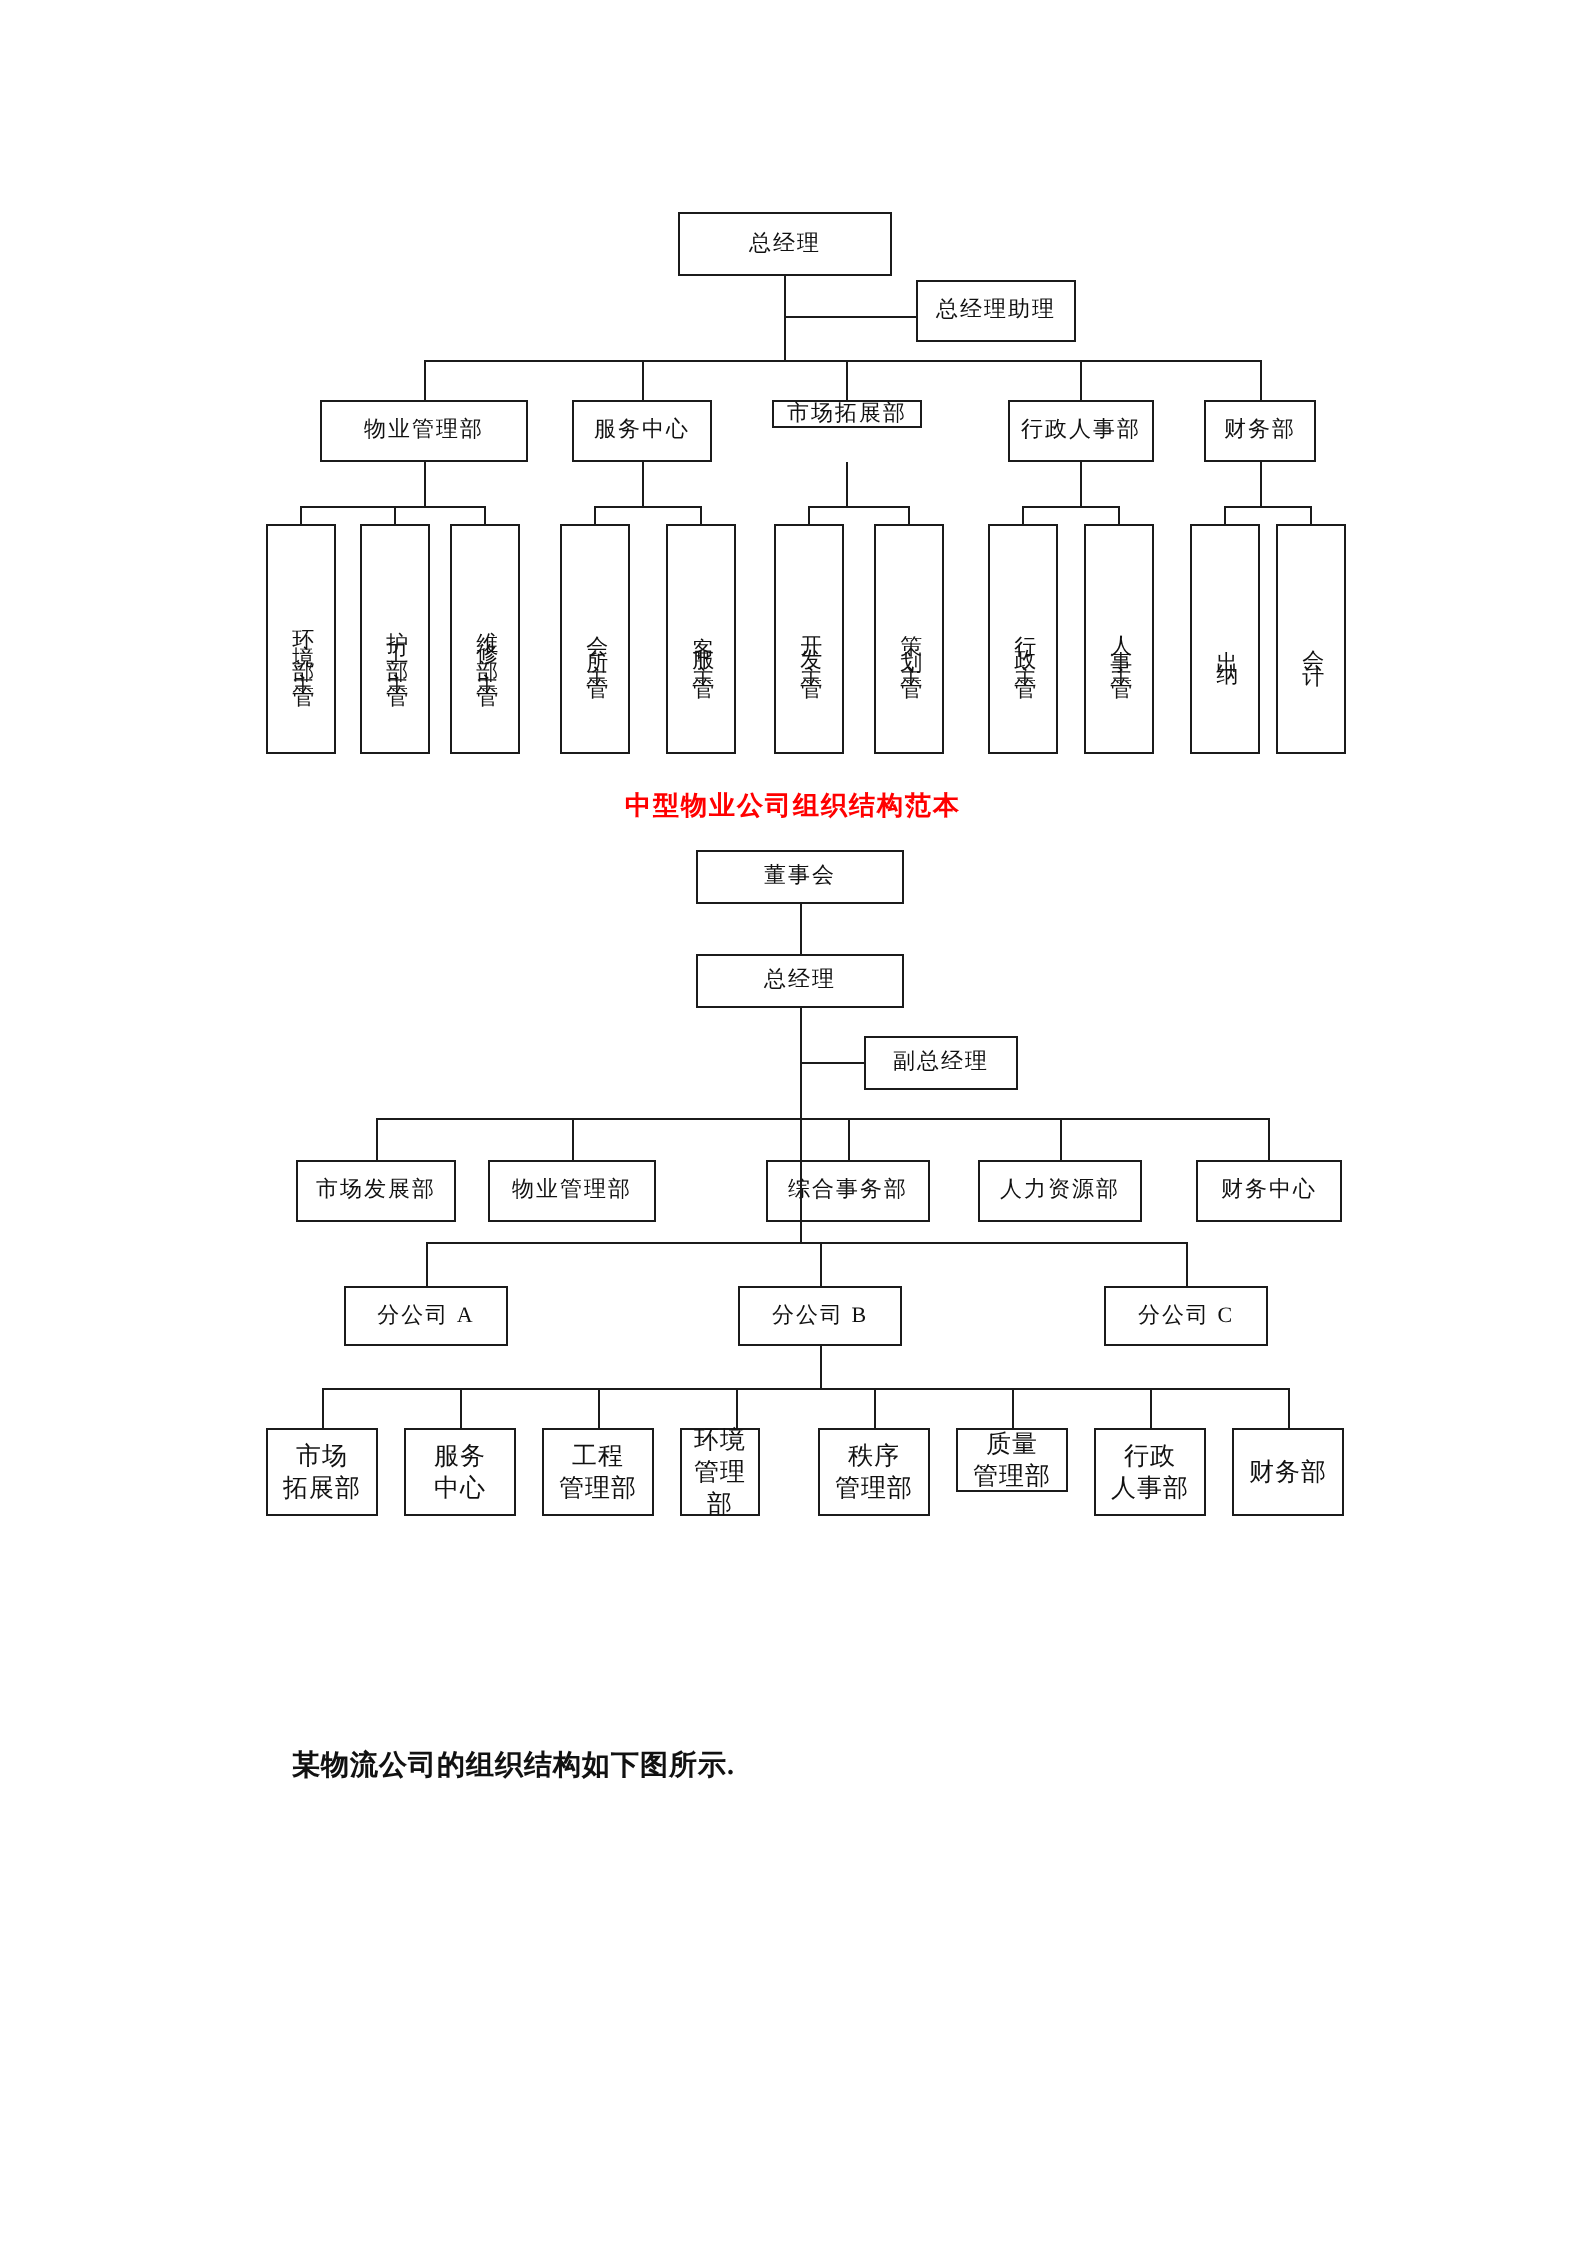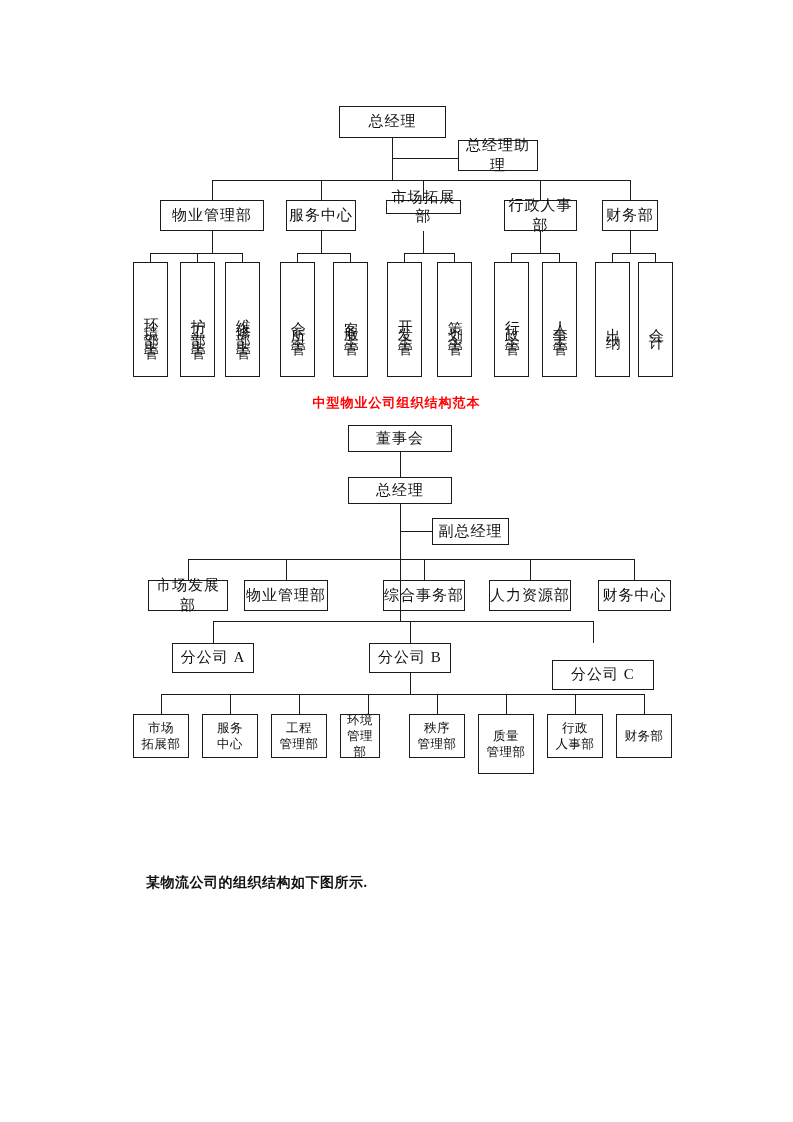--- a/index.html
+++ b/index.html
@@ -1,20 +1,20 @@
 <!DOCTYPE html>
 <html><head>
 <meta charset="utf-8">
 <style>
   html,body{margin:0;padding:0;background:#ffffff;}
   .page{position:relative;width:793px;height:1122px;background:#ffffff;overflow:hidden;margin:0 auto;
         font-family:"Liberation Serif",serif;color:#111;}
   .obox{position:absolute;box-sizing:border-box;border:1px solid #1b1b1b;background:#fff;
         display:flex;align-items:center;justify-content:center;
-        font-size:15px;letter-spacing:1px;text-align:center;line-height:1.3;}
+        font-size:11px;letter-spacing:1px;text-align:center;line-height:1.3;}
   .two{white-space:pre-line;letter-spacing:0.5px;font-size:12.5px;}
   .vt{writing-mode:vertical-rl;text-orientation:upright;letter-spacing:7px;margin-bottom:-7px;}
   .hl{position:absolute;height:1px;background:#1b1b1b;}
   .vl{position:absolute;width:1px;background:#1b1b1b;}
   .caption{position:absolute;left:0;width:793px;text-align:center;
            font-weight:bold;font-size:13px;color:#ff0000;letter-spacing:1px;}
   .heading{position:absolute;left:119px;top:817px;font-family:"Liberation Sans",sans-serif;
            font-weight:bold;font-size:24px;color:#000;letter-spacing:1.5px;}
   .intro{position:absolute;left:146px;top:874px;font-size:14px;color:#111;letter-spacing:0.5px;font-weight:bold;}
 </style>
@@ -73,33 +73,33 @@
   <div class="obox" style="left:432px;top:518px;width:77px;height:27px">副总经理</div>
 
   <div class="obox" style="left:148px;top:580px;width:80px;height:31px">市场发展部</div>
   <div class="obox" style="left:244px;top:580px;width:84px;height:31px">物业管理部</div>
   <div class="obox" style="left:383px;top:580px;width:82px;height:31px">综合事务部</div>
   <div class="obox" style="left:489px;top:580px;width:82px;height:31px">人力资源部</div>
   <div class="obox" style="left:598px;top:580px;width:73px;height:31px">财务中心</div>
 
   <div class="obox" style="left:172px;top:643px;width:82px;height:30px">分公司 A</div>
   <div class="obox" style="left:369px;top:643px;width:82px;height:30px">分公司 B</div>
-  <div class="obox" style="left:552px;top:660px;width:102px;height:30px">分公司 C</div>
+  <div class="obox" style="left:552px;top:643px;width:82px;height:30px">分公司 C</div>
 
   <div class="obox two" style="left:133px;top:714px;width:56px;height:44px">市场
 拓展部</div>
   <div class="obox two" style="left:202px;top:714px;width:56px;height:44px">服务
 中心</div>
   <div class="obox two" style="left:271px;top:714px;width:56px;height:44px">工程
 管理部</div>
   <div class="obox two" style="left:340px;top:714px;width:40px;height:44px">环境
 管理部</div>
   <div class="obox two" style="left:409px;top:714px;width:56px;height:44px">秩序
 管理部</div>
-  <div class="obox two" style="left:478px;top:714px;width:56px;height:60px">质量
+  <div class="obox two" style="left:478px;top:714px;width:56px;height:32px">质量
 管理部</div>
   <div class="obox two" style="left:547px;top:714px;width:56px;height:44px">行政
 人事部</div>
   <div class="obox two" style="left:616px;top:714px;width:56px;height:44px">财务部</div>
 
 
   <div class="intro">某物流公司的组织结构如下图所示.</div>
 
 <div class="hl" style="top: 158px; left: 392px; width: 66px; background: rgb(27, 27, 27);"></div>
     <div class="hl" style="top: 180px; left: 212px; width: 418px; background: rgb(27, 27, 27);"></div>

